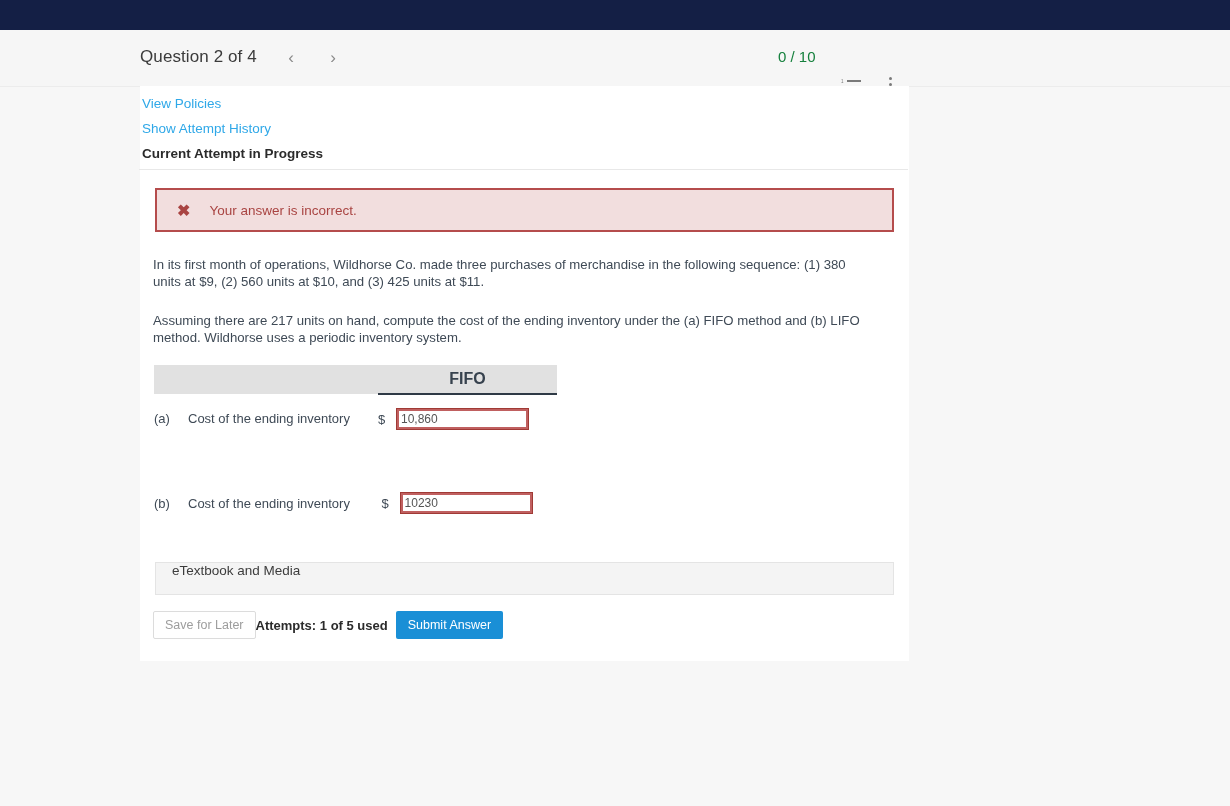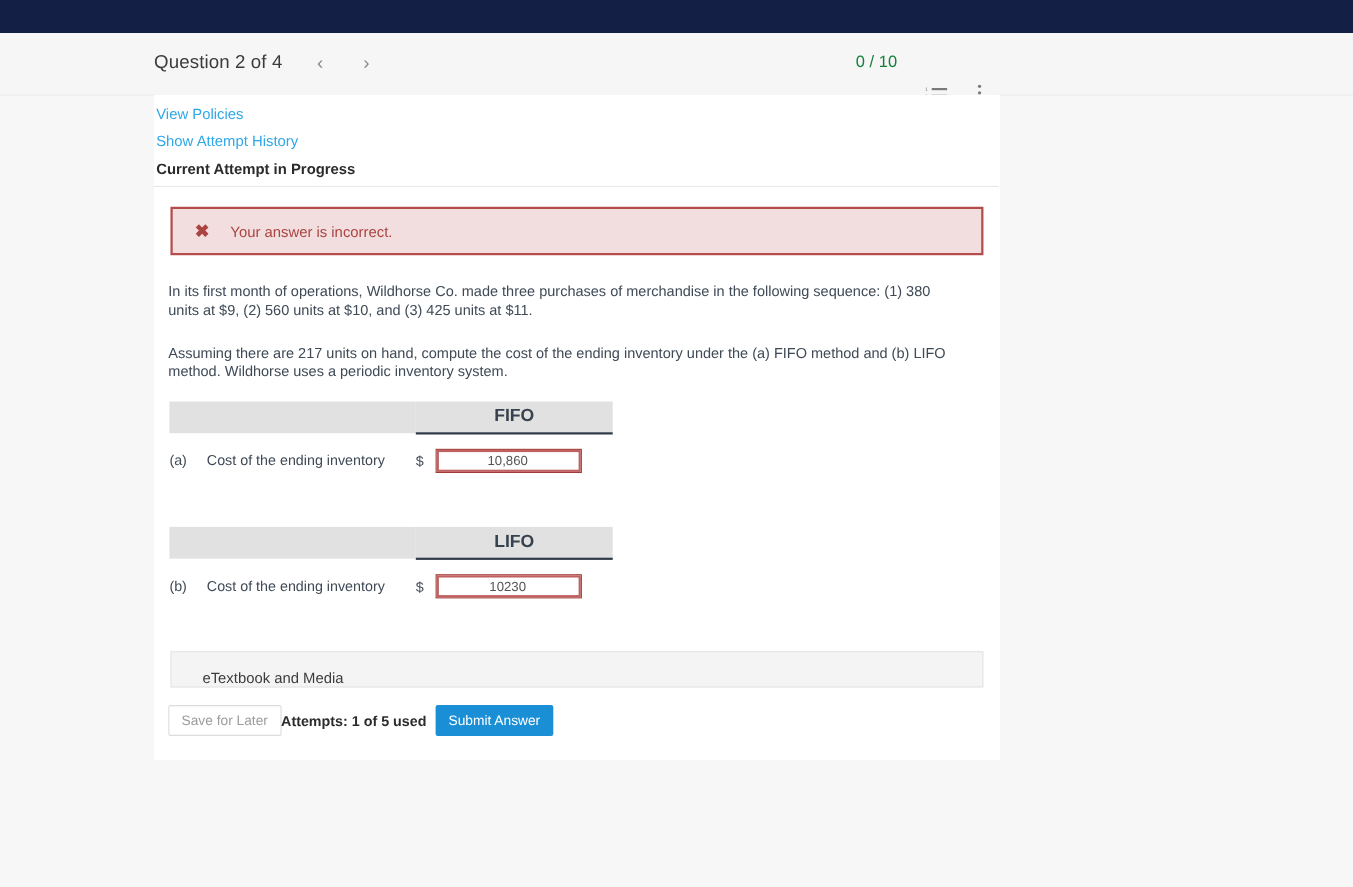--- a/index.html
+++ b/index.html
@@ -213,39 +213,39 @@
     padding-left: 6px;
   }
   .cell-input { padding-left: 2px; }
   .ans-input {
     width: 133px;
     height: 22px;
     border: 1px solid #a03a35;
     outline: 2px solid #c06060;
     outline-offset: -3px;
     box-sizing: border-box;
-    text-align: center;
+    text-align: left;
     font-size: 12px;
     color: #555;
     padding: 0 6px 0 4px;
     font-family: "Liberation Sans", sans-serif;
     background: #fff;
   }
 
   
   .etext {
     margin: 35px 15px 0 15px;
     background: #f4f4f4;
     border: 1px solid #e4e4e4;
     height: 33px;
     display: flex;
-    align-items: flex-end;
+    align-items: flex-start;
     font-size: 13.5px;
     color: #3c3c3c;
-    padding-left: 28px;
+    padding-left: 16px;
     cursor: pointer;
     box-sizing: border-box;
   }
 
   
   .footer {
     margin: 16px 15px 0 13px;
     display: flex;
     align-items: center;
     height: 28px;
@@ -361,24 +361,20 @@
             </tr>
           </tbody>
               </table>
         </td>
       </tr>
     </tbody>
       </table>
 
     <table class="atable second">
       <tbody>
-          <tr class="hdr-row">
-        <td class="hdr-blank"></td>
-        <td class="hdr-label">LIFO</td>
-      </tr>
       <tr class="body-row">
         <td>
           <table style="border-collapse:collapse;width:100%">
             <tbody>
                   <tr>
               <td class="cell-idx">(b)</td>
               <td class="cell-desc">Cost of the ending inventory</td>
             </tr>
           </tbody>
               </table>

